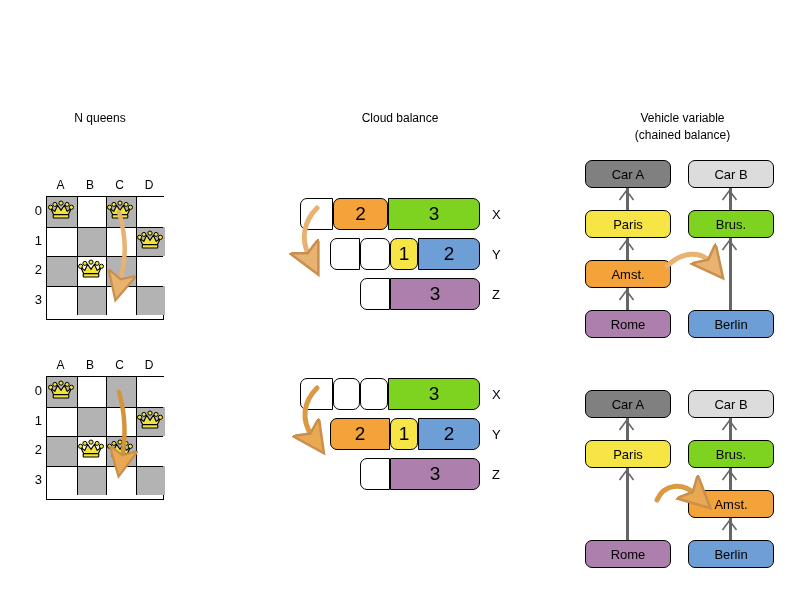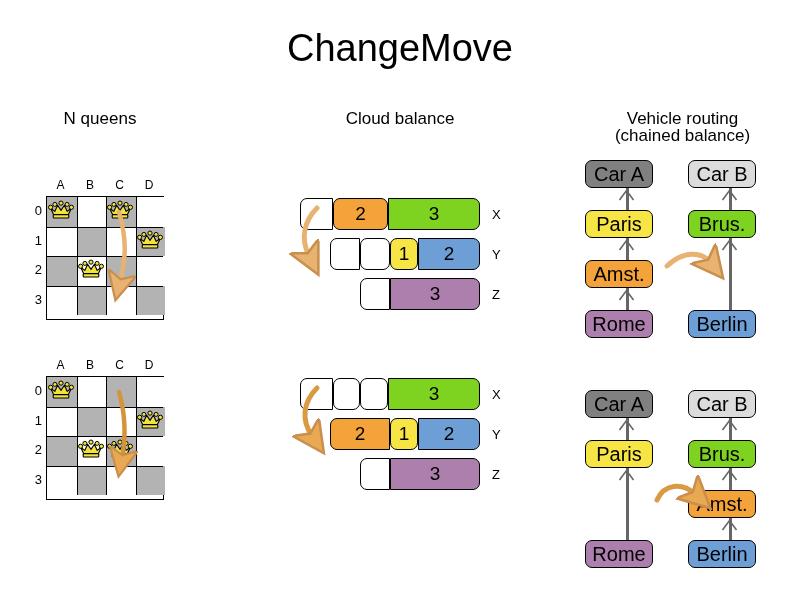--- a/index.html
+++ b/index.html
@@ -15,21 +15,21 @@
   .title{
     position:absolute;left:0;top:26px;width:800px;text-align:center;
     font-size:38px;font-weight:400;letter-spacing:0px;line-height:44px;
   }
   .subtitle{
     position:absolute;left:0;top:68px;width:800px;text-align:center;
     font-size:14px;font-weight:400;line-height:18px;
   }
 
   
-  .sec-head{position:absolute;text-align:center;font-size:17px;line-height:17px;}
+  .sec-head{position:absolute;text-align:center;font-size:12px;line-height:17px;}
   #sec-queens{left:20px;top:110px;width:160px;}
   #sec-cloud{left:310px;top:110px;width:180px;}
   #sec-vrp{left:590px;top:110px;width:185px;}
 
   
   .board-wrap{position:absolute;}
   .board{position:absolute;left:18px;top:20px;width:118px;height:124px;
          border:1px solid #000;box-sizing:border-box;}
   .cell{position:absolute;box-sizing:border-box;}
   .cell.dark{background:#b3b3b3;}
@@ -46,36 +46,35 @@
        font-size:19px;color:#000;}
   .seg.white{background:#ffffff;}
   .cap-l{border-top-left-radius:7px;border-bottom-left-radius:7px;}
   .cap-r{border-top-right-radius:7px;border-bottom-right-radius:7px;}
   .rnd{border-radius:7px;}
   .cloud-label{position:absolute;font-size:13px;top:8px;}
 
   
   .vnode{position:absolute;box-sizing:border-box;border:1.5px solid #000;
          border-radius:7px;display:flex;align-items:center;justify-content:center;
-         font-size:20px;height:28px;width:68px;color:#000;}
+         font-size:13px;height:28px;width:86px;color:#000;}
   .vlink{position:absolute;width:3px;background:#666;}
 
   svg.ovl{position:absolute;left:0;top:0;width:800px;height:600px;pointer-events:none;}
 </style>
 </head>
 <body>
 
 <div class="root">
 
-  <div class="title">ChangeMove</div>
 
   <div class="sec-head" id="sec-queens">N queens</div>
   <div class="sec-head" id="sec-cloud">Cloud balance</div>
   <div class="sec-head" id="sec-vrp">
-    <div>Vehicle routing</div>
+    <div>Vehicle variable</div>
     <div>(chained balance)</div>
   </div>
 
   <div class="board-wrap" id="board-before" style="left:28px;top:176px;width:150px;height:150px;">
       <div class="col-label" style="left:17.5px;">A</div>
       <div class="col-label" style="left:47px;">B</div>
       <div class="col-label" style="left:76.5px;">C</div>
       <div class="col-label" style="left:106px;">D</div>
       <div class="row-label" style="top:27px;">0</div>
       <div class="row-label" style="top:56.5px;">1</div>

